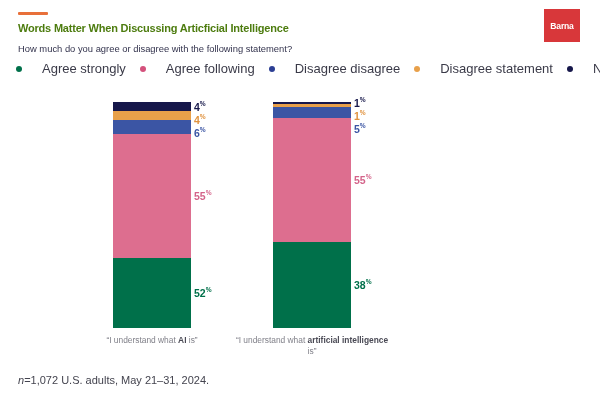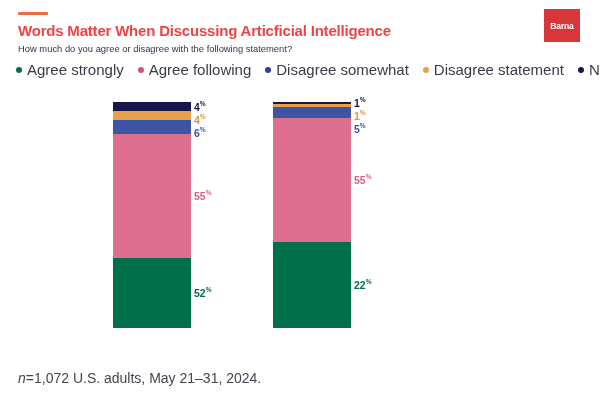--- a/index.html
+++ b/index.html
@@ -16,24 +16,24 @@
   #accent-rule {
     position: absolute;
     left: 18px; top: 12px;
     width: 30px; height: 3px;
     background: #e8703a;
     border-radius: 1px;
   }
   #page-title {
     position: absolute;
     left: 18px; top: 22px;
-    font-size: 15px;
+    font-size: 11px;
     font-weight: bold;
     letter-spacing: -0.2px;
-    color: #ef4444;
+    color: #4d7c0f;
     white-space: nowrap;
   }
   #page-subtitle {
     position: absolute;
     left: 18px; top: 43px;
     font-size: 9.4px;
     font-weight: normal;
     color: #33334d;
     white-space: nowrap;
   }
@@ -68,22 +68,23 @@
     align-items: center;
     gap: 5px;
     white-space: nowrap;
   }
   .legend-swatch {
     width: 6px; height: 6px;
     border-radius: 50%;
     flex: 0 0 auto;
   }
   .legend-label {
-    font-size: 15px;
+    font-size: 13px;
     color: #3a3a48;
+    margin-left: 15px;
   }
 
   
   #plot-area {
     position: absolute;
     left: 0; top: 95px;
     width: 600px; height: 260px;
   }
   .bar-group {
     position: absolute;
@@ -124,21 +125,21 @@
     font-size: 8.4px;
     color: #808089;
     line-height: 1.35;
   }
   .cat-label b { color: #4a4a55; }
 
   
   #footnote {
     position: absolute;
     left: 18px; bottom: 14px;
-    font-size: 14px;
+    font-size: 11px;
     color: #44444f;
   }
   #footnote i { font-style: italic; }
 </style>
 </head>
 <body>
 
 <div id="accent-rule"></div>
 
 <h1 id="page-title">Words Matter When Discussing Articficial Intelligence</h1>
@@ -152,21 +153,21 @@
     <div class="legend-item">
       <span class="legend-swatch" style="background: rgb(0, 112, 74);"></span>
       <span class="legend-label">Agree strongly</span>
     </div>
     <div class="legend-item">
       <span class="legend-swatch" style="background: rgb(212, 81, 124);"></span>
       <span class="legend-label">Agree following</span>
     </div>
     <div class="legend-item">
       <span class="legend-swatch" style="background: rgb(44, 63, 148);"></span>
-      <span class="legend-label">Disagree somewhat</span>
+      <span class="legend-label">Disagree disagree</span>
     </div>
     <div class="legend-item">
       <span class="legend-swatch" style="background: rgb(232, 160, 74);"></span>
       <span class="legend-label">Disagree statement</span>
     </div>
     <div class="legend-item">
       <span class="legend-swatch" style="background: rgb(22, 23, 74);"></span>
       <span class="legend-label">Not agree</span>
     </div>
   </div>
@@ -178,32 +179,34 @@
       <div class="seg-label" style="color: rgb(59, 85, 164); top: 31.52px;"><span>6</span><span class="pct">%</span></div>
       <div class="seg-label" style="color: rgb(212, 100, 138); top: 94.79px;"><span>55</span><span class="pct">%</span></div>
       <div class="seg-label" style="color: rgb(0, 112, 74); top: 191.97px;"><span>52</span><span class="pct">%</span></div>
       <div class="bar-stack">
         <div class="bar-seg" style="height: 9.04px; background: rgb(22, 23, 74);"></div>
         <div class="bar-seg" style="height: 9.04px; background: rgb(232, 160, 74);"></div>
         <div class="bar-seg" style="height: 13.56px; background: rgb(59, 85, 164);"></div>
         <div class="bar-seg" style="height: 124.3px; background: rgb(221, 110, 143);"></div>
         <div class="bar-seg" style="height: 70.06px; background: rgb(0, 112, 74);"></div>
       </div>
+      <div class="cat-label">“I understand what <b>AI</b> is”</div>
     </div>
     <div class="bar-group" id="bar-group-1">
       <div class="seg-label" style="color: rgb(22, 23, 74); top: 2.13px;"><span>1</span><span class="pct">%</span></div>
       <div class="seg-label" style="color: rgb(224, 147, 63); top: 15.13px;"><span>1</span><span class="pct">%</span></div>
       <div class="seg-label" style="color: rgb(59, 85, 164); top: 28.13px;"><span>5</span><span class="pct">%</span></div>
       <div class="seg-label" style="color: rgb(212, 100, 138); top: 78.97px;"><span>55</span><span class="pct">%</span></div>
-      <div class="seg-label" style="color: rgb(0, 112, 74); top: 184.06px;"><span>22</span><span class="pct">%</span></div>
+      <div class="seg-label" style="color: rgb(0, 112, 74); top: 184.06px;"><span>38</span><span class="pct">%</span></div>
       <div class="bar-stack">
         <div class="bar-seg" style="height: 2.26px; background: rgb(22, 23, 74);"></div>
         <div class="bar-seg" style="height: 2.26px; background: rgb(232, 160, 74);"></div>
         <div class="bar-seg" style="height: 11.3px; background: rgb(59, 85, 164);"></div>
         <div class="bar-seg" style="height: 124.3px; background: rgb(221, 110, 143);"></div>
         <div class="bar-seg" style="height: 85.88px; background: rgb(0, 112, 74);"></div>
       </div>
+      <div class="cat-label">“I understand what <b>artificial intelligence</b> is”</div>
     </div>
   </div>
 
 <div id="footnote">
   <i>n</i><span>=1,072 U.S. adults, May 21–31, 2024.</span>
 </div>
 
 </body></html>

